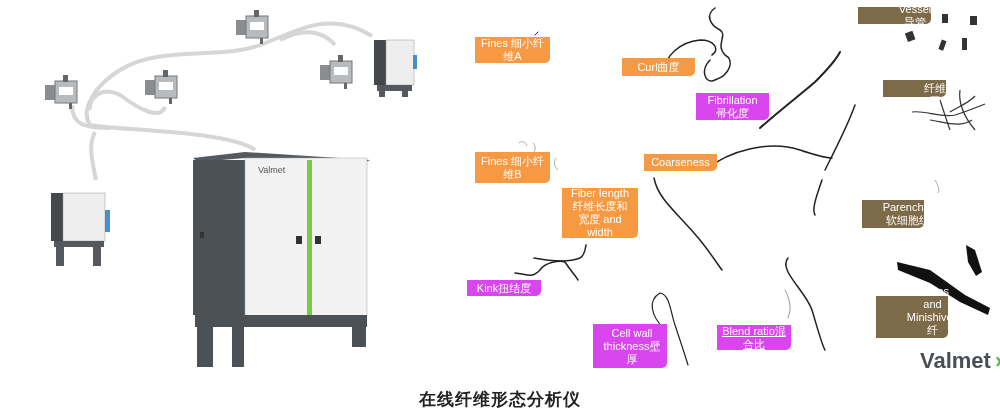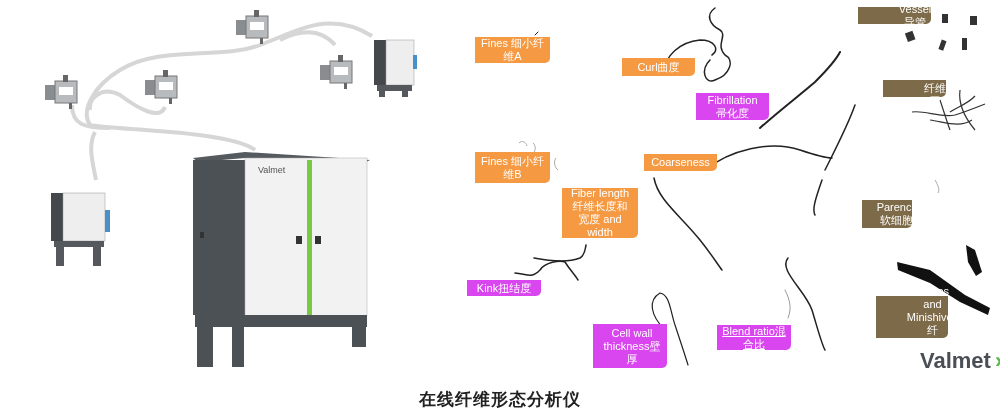--- a/index.html
+++ b/index.html
@@ -148,21 +148,21 @@
 <div class="lbl green" style="left:696px;top:93px;width:73px;height:27px;">Fibrillation
 帚化度</div>
 <div class="lbl brown" style="left:883px;top:80px;width:63px;height:17px;text-align:center;">Flocks纤维团</div>
 <div class="lbl orange" style="left:475px;top:152px;width:75px;height:31px;">Fines 细小纤
 维B</div>
 <div class="lbl orange" style="left:644px;top:154px;width:73px;height:17px;">Coarseness</div>
 <div class="lbl orange" style="left:562px;top:188px;width:76px;height:50px;">Fiber length
 纤维长度和
 宽度 and
 width</div>
-<div class="lbl brown" style="left:862px;top:200px;width:50px;height:28px;">Parenchyma
+<div class="lbl brown" style="left:862px;top:200px;width:62px;height:28px;">Parenchyma
 软细胞组织</div>
 <div class="lbl green" style="left:467px;top:280px;width:74px;height:16px;">Kink扭结度</div>
 <div class="lbl brown" style="left:876px;top:296px;width:72px;height:42px;">Shives and
 Minishives纤
 维束</div>
 <div class="lbl green" style="left:593px;top:324px;width:74px;height:44px;padding-left:8px;">Cell wall
 thickness壁
 厚</div>
 <div class="lbl green" style="left:717px;top:325px;width:74px;height:25px;text-decoration:underline;">Blend ratio混
 合比</div>

